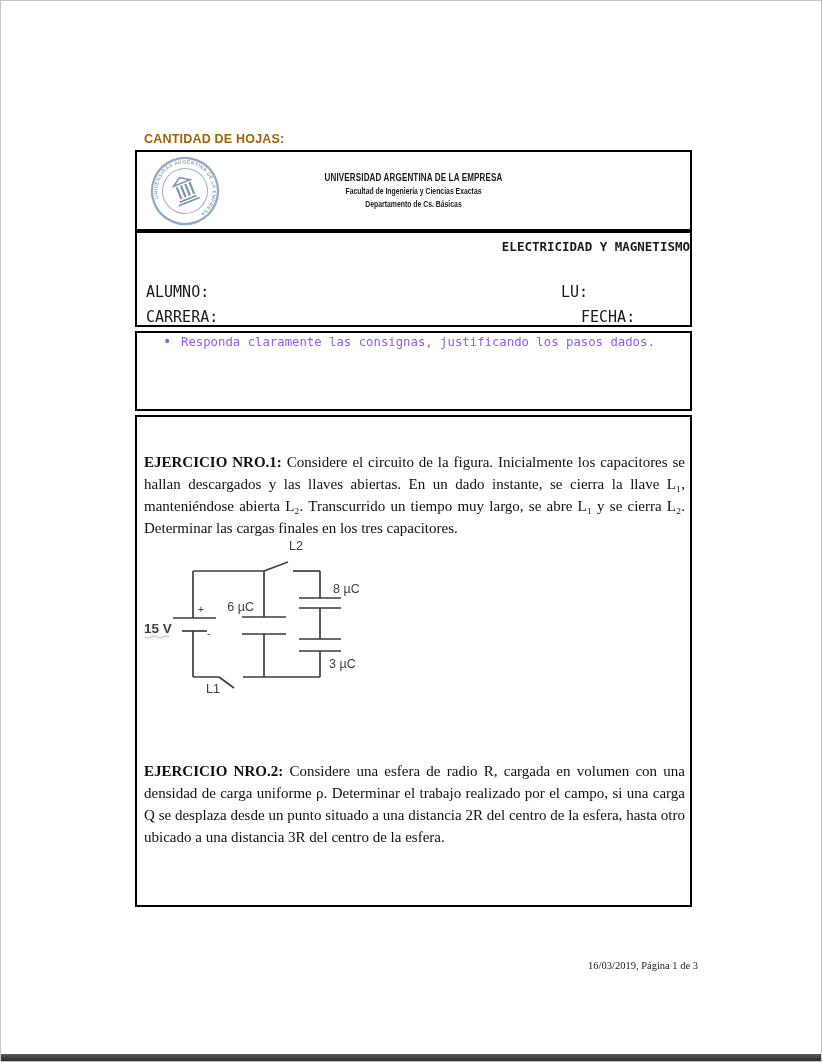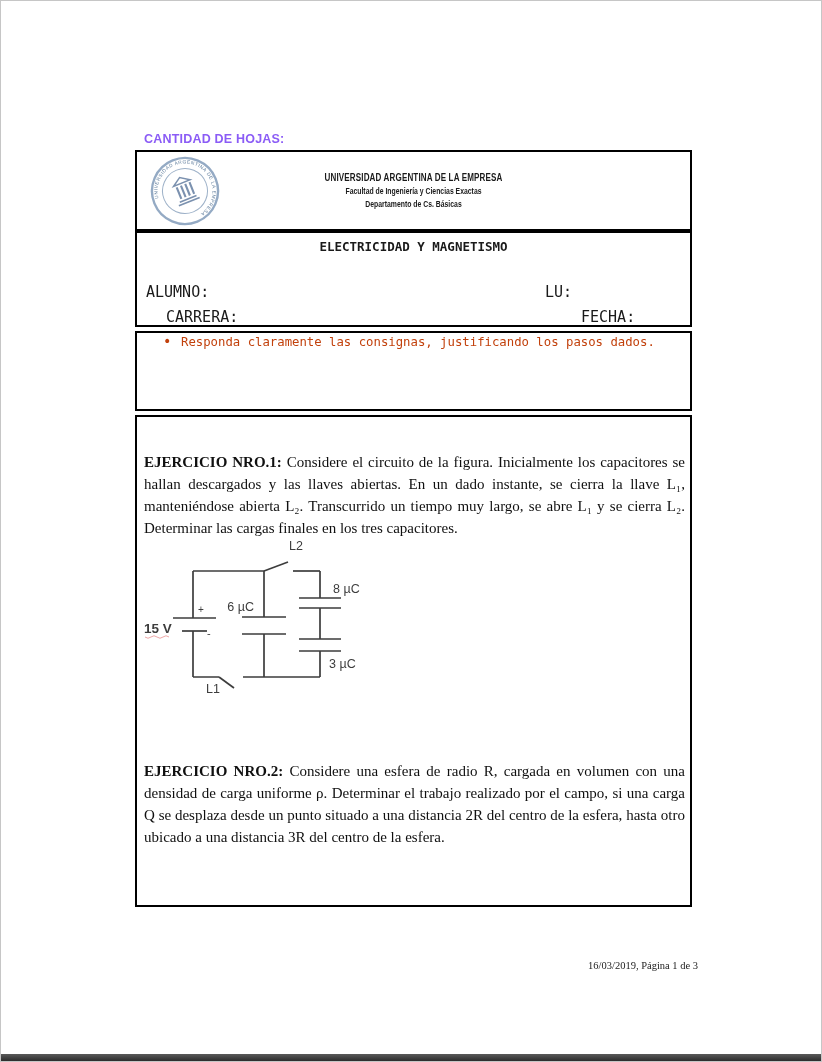--- a/index.html
+++ b/index.html
@@ -3,21 +3,21 @@
 <meta charset="utf-8">
 <style>
   html,body{margin:0;padding:0;}
   body{
     width:822px;height:1062px;position:relative;background:#ffffff;
     font-family:"Liberation Sans",sans-serif;color:#1a1a1a;overflow:hidden;
     border:1px solid #c6c6c6;box-sizing:border-box;
   }
   .cantidad{
     position:absolute;left:143px;top:131px;
-    font-size:12.5px;font-weight:bold;letter-spacing:.2px;color:#8b5cf6;
+    font-size:12.5px;font-weight:bold;letter-spacing:.2px;color:#a16207;
   }
   .frame{
     position:absolute;left:134px;width:557px;background:#fff;
     border:2px solid #000;box-sizing:border-box;
   }
   #box-header{top:149px;height:81px;}
   #box-title{top:230px;height:96px;}
   #box-rules{top:330px;height:80px;}
   #box-main{top:414px;height:492px;}
 
@@ -25,33 +25,33 @@
   .seal{position:absolute;left:12px;top:3px;}
   .header-text{
     position:absolute;left:0;right:0;top:19px;text-align:center;
     transform:scaleX(.70);transform-origin:50% 0;
   }
   .ht1{font-size:11.5px;font-weight:bold;line-height:13px;letter-spacing:.2px;}
   .ht2{font-size:9.8px;font-weight:bold;line-height:13px;}
 
   
   .mono{font-family:"DejaVu Sans Mono","Liberation Mono",monospace;}
-  .subject{margin-top:6px;text-align:center;font-size:12.5px;font-weight:bold;}
+  .subject{margin-top:6px;text-align:right;font-size:12.5px;font-weight:bold;}
   .examtitle{margin-top:11px;text-align:center;font-size:12.5px;}
   .field{position:absolute;font-size:15px;}
   #f-alumno{left:9px;top:50px;}
-  #f-lu{left:408px;top:50px;text-align:center;}
-  #f-carrera{left:9px;top:75px;margin-left:20px;}
+  #f-lu{left:424px;top:50px;text-align:center;}
+  #f-carrera{left:9px;top:75px;}
   #f-fecha{left:444px;top:75px;}
 
   
   #box-rules ul{margin:0;padding:3px 14px 0 24px;list-style:none;}
   #box-rules li{
     position:relative;padding-left:20px;margin-bottom:2.5px;
-    font-size:12.3px;line-height:13.5px;text-align:justify;color:#c2410c;
+    font-size:12.3px;line-height:13.5px;text-align:justify;color:#8b5cf6;
   }
   #box-rules li::before{content:"\2022";position:absolute;left:2px;top:-1px;font-size:14px;}
 
   
   .ex{
     position:absolute;left:7px;width:541px;
     font-family:"Liberation Serif","DejaVu Serif",serif;
     font-size:15px;line-height:22px;text-align:justify;color:#101010;
   }
   #ex1{top:19px;}

